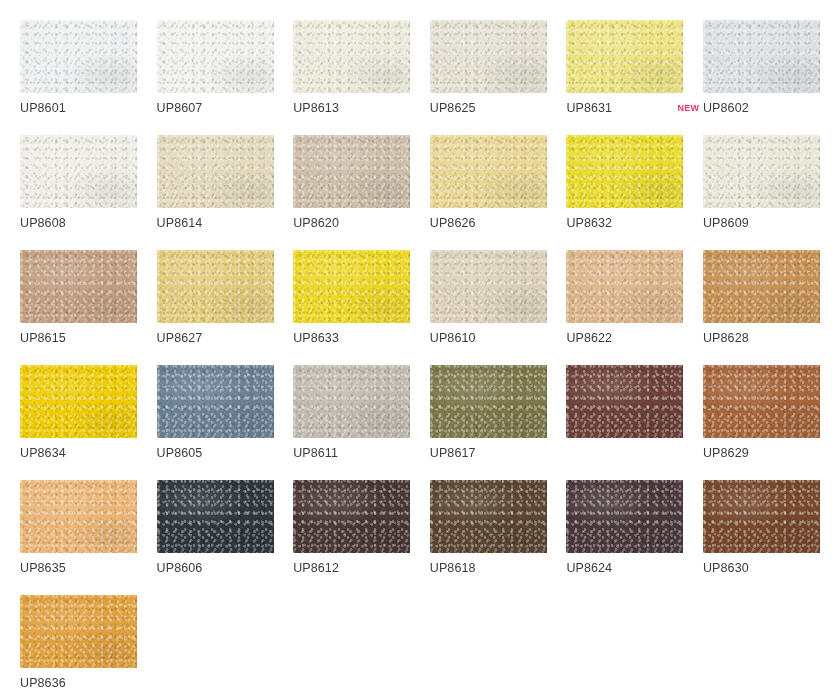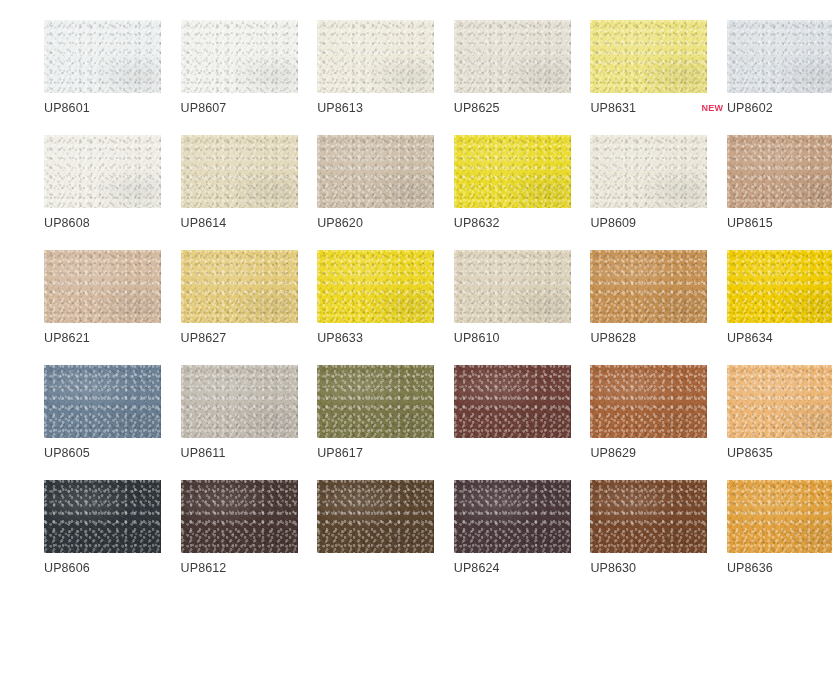--- a/index.html
+++ b/index.html
@@ -23,21 +23,20 @@
     box-sizing: border-box;
     padding: 20px 0 0 20px;
   }
 
   .swatch-grid {
     display: grid;
     grid-template-columns: repeat(6, 117px);
     grid-template-rows: repeat(6, 73px);
     column-gap: 19.6px;
     row-gap: 42px;
-    margin-left: 24px;
   }
 
   .swatch-cell {
     position: relative;
     width: 117px;
     height: 73px;
   }
 
   .swatch-chip {
     position: relative;
@@ -171,62 +170,68 @@
           <span class="swatch-code">UP8614</span>
         </div>
       </div>
       <div class="swatch-cell">
         <div class="swatch-chip" style="background-color: rgb(207, 192, 171);"></div>
         <div class="swatch-label-row">
           <span class="swatch-code">UP8620</span>
         </div>
       </div>
       <div class="swatch-cell">
+        <div class="swatch-chip" style="background-color: rgb(235, 216, 147);"></div>
+        <div class="swatch-label-row">
+          <span class="swatch-code">UP8626</span>
+        </div>
+      </div>
+      <div class="swatch-cell">
         <div class="swatch-chip" style="background-color: rgb(236, 221, 44);"></div>
         <div class="swatch-label-row">
           <span class="swatch-code">UP8632</span>
         </div>
       </div>
       <div class="swatch-cell">
         <div class="swatch-chip" style="background-color: rgb(236, 232, 218);"></div>
         <div class="swatch-label-row">
           <span class="swatch-code">UP8609</span>
         </div>
       </div>
       <div class="swatch-cell">
         <div class="swatch-chip" style="background-color: rgb(198, 161, 131);"></div>
         <div class="swatch-label-row">
           <span class="swatch-code">UP8615</span>
         </div>
       </div>
       <div class="swatch-cell">
-        <div class="swatch-chip" style="background-color: rgb(214, 187, 161);"></div>
-        <div class="swatch-label-row">
-          <span class="swatch-code">UP8621</span>
-        </div>
-      </div>
-      <div class="swatch-cell">
         <div class="swatch-chip" style="background-color: rgb(230, 205, 124);"></div>
         <div class="swatch-label-row">
           <span class="swatch-code">UP8627</span>
         </div>
       </div>
       <div class="swatch-cell">
         <div class="swatch-chip" style="background-color: rgb(239, 217, 35);"></div>
         <div class="swatch-label-row">
           <span class="swatch-code">UP8633</span>
         </div>
       </div>
       <div class="swatch-cell">
         <div class="swatch-chip" style="background-color: rgb(222, 211, 187);"></div>
         <div class="swatch-label-row">
           <span class="swatch-code">UP8610</span>
         </div>
       </div>
       <div class="swatch-cell">
+        <div class="swatch-chip" style="background-color: rgb(223, 182, 138);"></div>
+        <div class="swatch-label-row">
+          <span class="swatch-code">UP8622</span>
+        </div>
+      </div>
+      <div class="swatch-cell">
         <div class="swatch-chip" style="background-color: rgb(200, 146, 83);"></div>
         <div class="swatch-label-row">
           <span class="swatch-code">UP8628</span>
         </div>
       </div>
       <div class="swatch-cell">
         <div class="swatch-chip" style="background-color: rgb(242, 206, 0);"></div>
         <div class="swatch-label-row">
           <span class="swatch-code">UP8634</span>
         </div>
@@ -271,20 +276,23 @@
         </div>
       </div>
       <div class="swatch-cell">
         <div class="swatch-chip" style="background-color: rgb(73, 55, 52);"></div>
         <div class="swatch-label-row">
           <span class="swatch-code">UP8612</span>
         </div>
       </div>
       <div class="swatch-cell">
         <div class="swatch-chip" style="background-color: rgb(91, 69, 47);"></div>
+        <div class="swatch-label-row">
+          <span class="swatch-code">UP8618</span>
+        </div>
       </div>
       <div class="swatch-cell">
         <div class="swatch-chip" style="background-color: rgb(74, 56, 59);"></div>
         <div class="swatch-label-row">
           <span class="swatch-code">UP8624</span>
         </div>
       </div>
       <div class="swatch-cell">
         <div class="swatch-chip" style="background-color: rgb(120, 72, 43);"></div>
         <div class="swatch-label-row">

